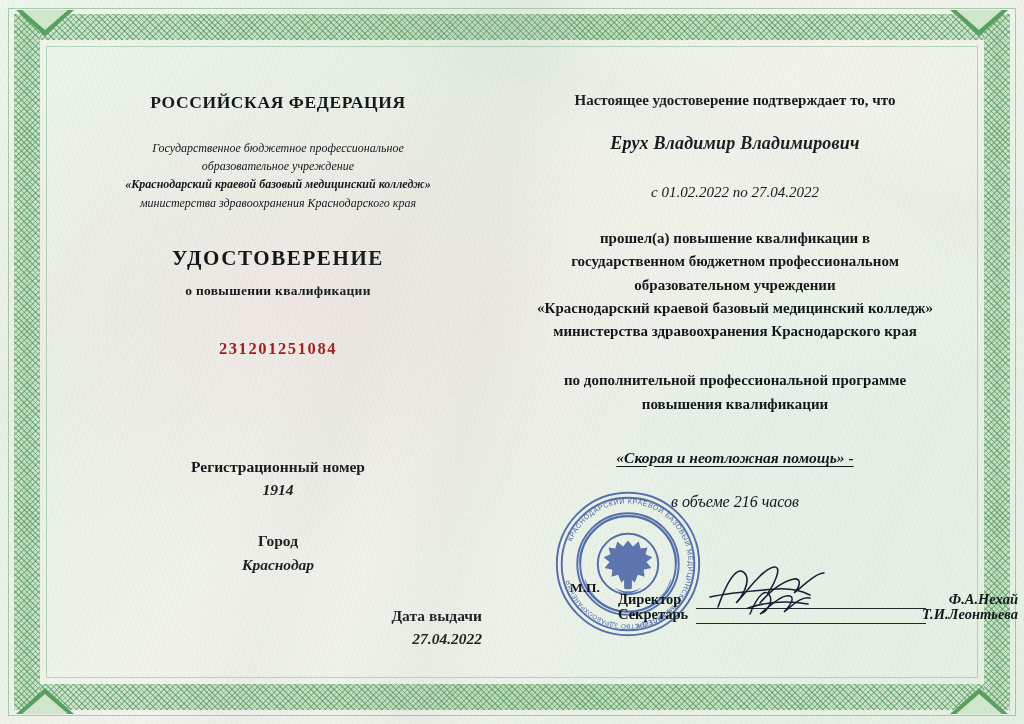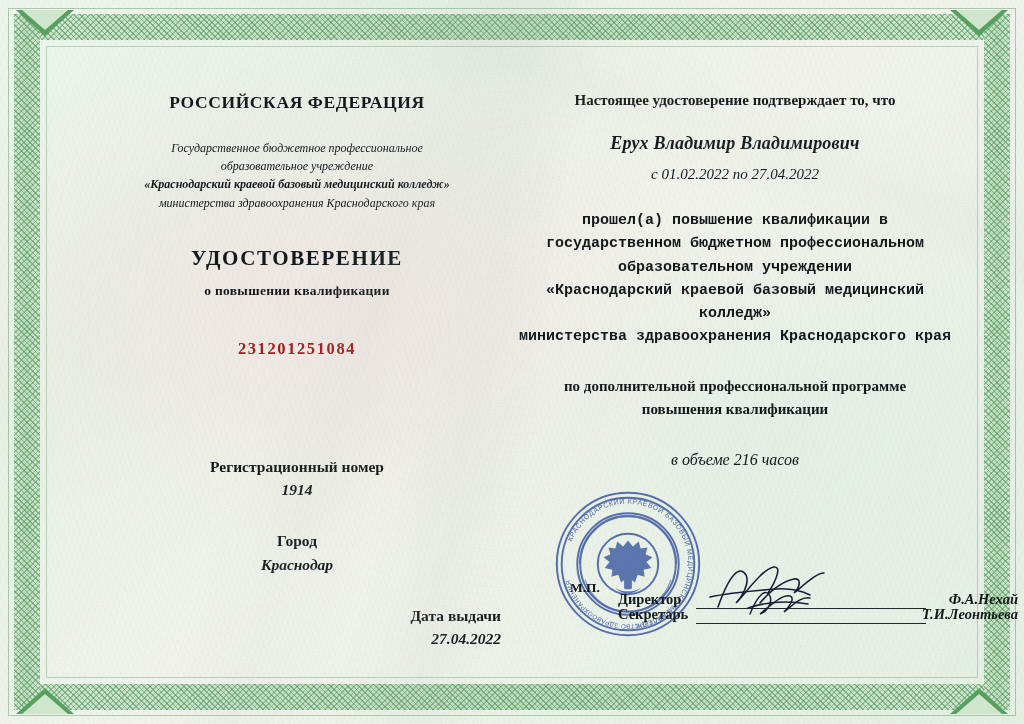--- a/index.html
+++ b/index.html
@@ -79,21 +79,21 @@
   .corner-br { right: 16px; bottom: 10px; transform: scale(-1,-1); }
 
   
   .content {
     position: absolute;
     left: 56px; top: 56px; right: 56px; bottom: 56px;
   }
 
   .col-left {
     position: absolute;
-    left: 37px;
+    left: 18px;
     top: 36px;
     width: 408px;
     text-align: center;
     color: #13181b;
   }
   .col-right {
     position: absolute;
     right: 8px;
     top: 36px;
     width: 450px;
@@ -143,30 +143,29 @@
   
   .r-intro { font-size: 15px; font-weight: bold; }
   .r-name {
     margin-top: 24px;
     font-size: 18px;
     font-weight: bold;
     font-style: italic;
     letter-spacing: 0.2px;
   }
   .r-period {
-    margin-top: 12px;
+    margin-top: 30px;
     font-size: 15px;
     font-style: italic;
   }
   .r-passed {
     margin-top: 26px;
     font-size: 15px;
     font-weight: bold;
     line-height: 1.55;
-    font-family: Liberation Mono, monospace;
   }
   .r-program-intro {
     margin-top: 26px;
     font-size: 15px;
     font-weight: bold;
     line-height: 1.55;
   }
   .r-program-name {
     margin-top: 30px;
     font-size: 15.5px;
@@ -351,20 +350,21 @@
         <div>«Краснодарский краевой базовый медицинский колледж»</div>
         <div>министерства здравоохранения Краснодарского края</div>
       </div>
 
       <div class="r-program-intro">
         <div>по дополнительной профессиональной программе</div>
         <div>повышения квалификации</div>
       </div>
 
       <div class="r-program-name">
+        <div>«Скорая и неотложная помощь» -</div>
       </div>
 
       <div class="r-hours">в объеме 216 часов</div>
 
     </div>
 
     <div class="sig-area">
 
       <div class="stamp">
         <svg viewBox="0 0 160 160" width="156" height="156">

